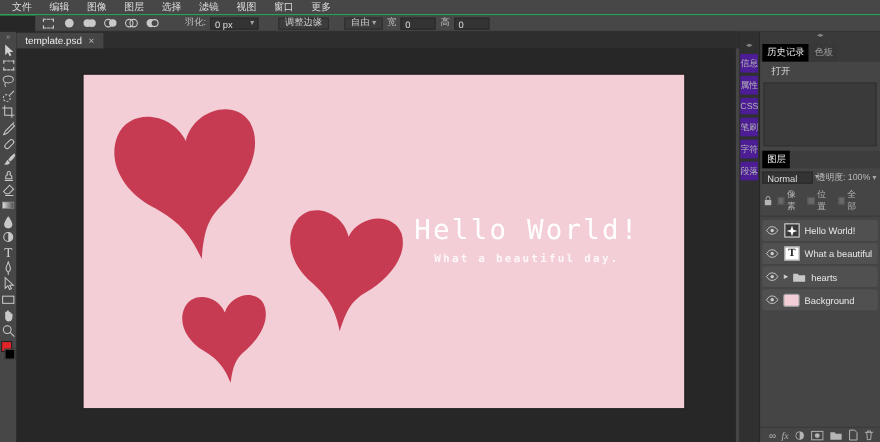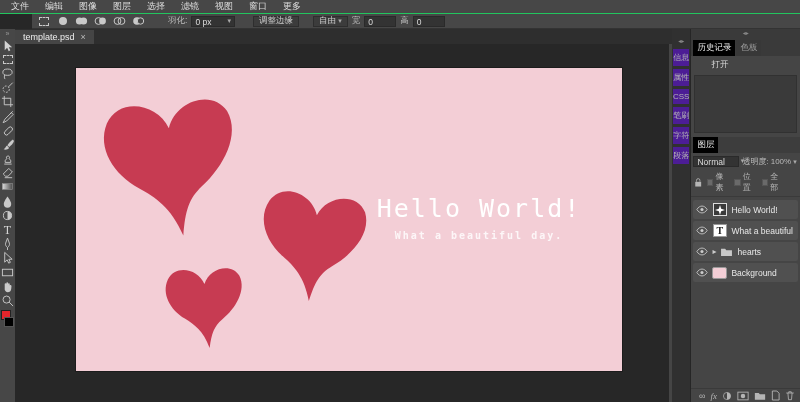--- a/index.html
+++ b/index.html
@@ -63,21 +63,21 @@
     align-items:stretch; padding-top:8px; gap:1px; border-right:1px solid #262626; }
   .sidetabs .collapse { font-size:6px; color:#888; text-align:center; height:10px; }
   .sidetab { background:#4c1d95; color:#b5b5b5; font-size:8px; text-align:center;
     padding:3px 0; margin:1px 1px; white-space:nowrap; overflow:hidden; }
   .panels { flex:1 1 auto; background:#454545; display:flex; flex-direction:column; min-width:0; }
   .panelhead { height:9px; background:#3a3a3a; font-size:6px; color:#888; text-align:center;
     line-height:9px; }
   .ptabs { display:flex; gap:1px; background:#3a3a3a; padding:2px 2px 0 2px; }
   .ptab { font-size:8.5px; padding:2px 4px; background:#383838; color:#9a9a9a; }
   .ptab.active { background:#000000; color:#eee; }
-  .hist-entry { font-size:8.5px; color:#ddd; padding:3px 0 3px 20px;font-family:Liberation Serif, serif; }
+  .hist-entry { font-size:8.5px; color:#ddd; padding:3px 0 3px 10px;font-family:Liberation Serif, serif; }
   .hist-box { margin:1px 3px 4px 3px; height:58px; background:#3a3a3a; border:1px solid #313131; }
   .layertab-row { display:flex; padding:0 2px; background:#3d3d3d; }
   .blendrow { display:flex; align-items:center; gap:3px; padding:3px 2px 2px 2px; }
   .blendsel { flex:0 0 auto; width:46px; }
   .opacity { font-size:8px; color:#bbb; display:flex; align-items:center; gap:2px; }
   .lockrow { display:flex; align-items:center; gap:4px; padding:2px 15px 3px 3px;
     border-bottom:1px solid #3a3a3a; }
   .lockchip { display:flex; align-items:center; gap:2px; font-size:8px; color:#b5b5b5; }
   .lockchip .sq { width:7px; height:7px; background:#6a6a6a; border:1px solid #555; }
   .layerlist { flex:1 1 auto; display:flex; flex-direction:column; gap:2px; padding:3px 2px; }

